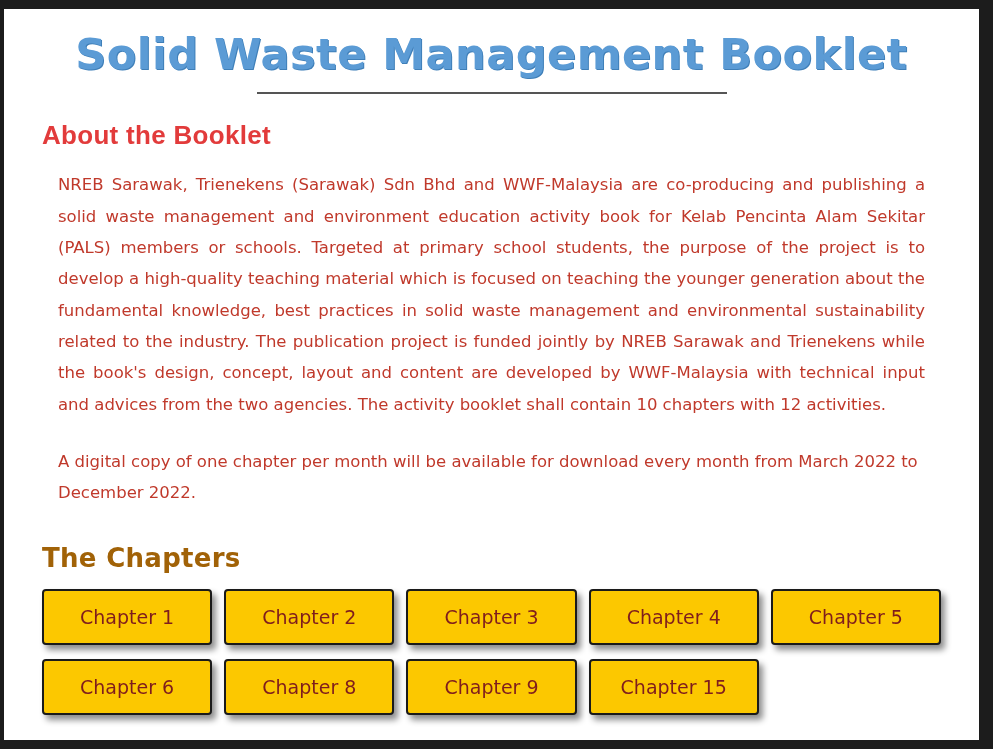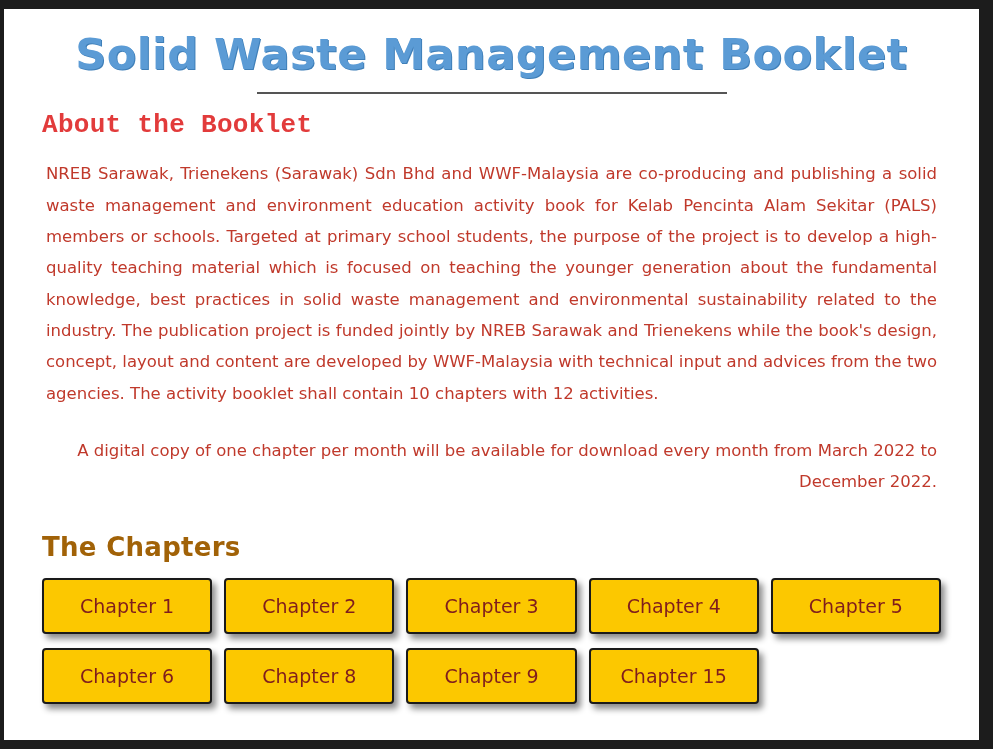--- a/index.html
+++ b/index.html
@@ -39,37 +39,37 @@
     height: 2px;
     background: #555;
     margin: 14px auto 0 auto;
   }
   .content {
     padding: 0 38px;
     box-sizing: border-box;
   }
   h2.section-heading {
     color: #e23b3b;
-    font-family: Liberation Mono, monospace;
+    font-family: Liberation Sans, sans-serif;
     font-weight: bold;
     font-size: 26px;
-    margin: 16px 0 18px 0;
+    margin: 26px 0 18px 0;
     letter-spacing: 0.3px;
   }
   .body-text {
     color: #c0392b;
     font-family: "DejaVu Sans", sans-serif;
     font-size: 16.5px;
     line-height: 1.9;
     text-align: justify;
-    margin: 4px;
+    margin: 16px;
   }
   .body-text.second {
     margin-top: 26px;
-    text-align: right;
+    text-align: left;
   }
   h2.chapters-heading {
     color: #a16207;
     font-family: "DejaVu Sans", sans-serif;
     font-weight: bold;
     font-size: 26px;
     margin: 34px 0 16px 0;
     letter-spacing: 0.3px;
   }
   .chapter-grid {

